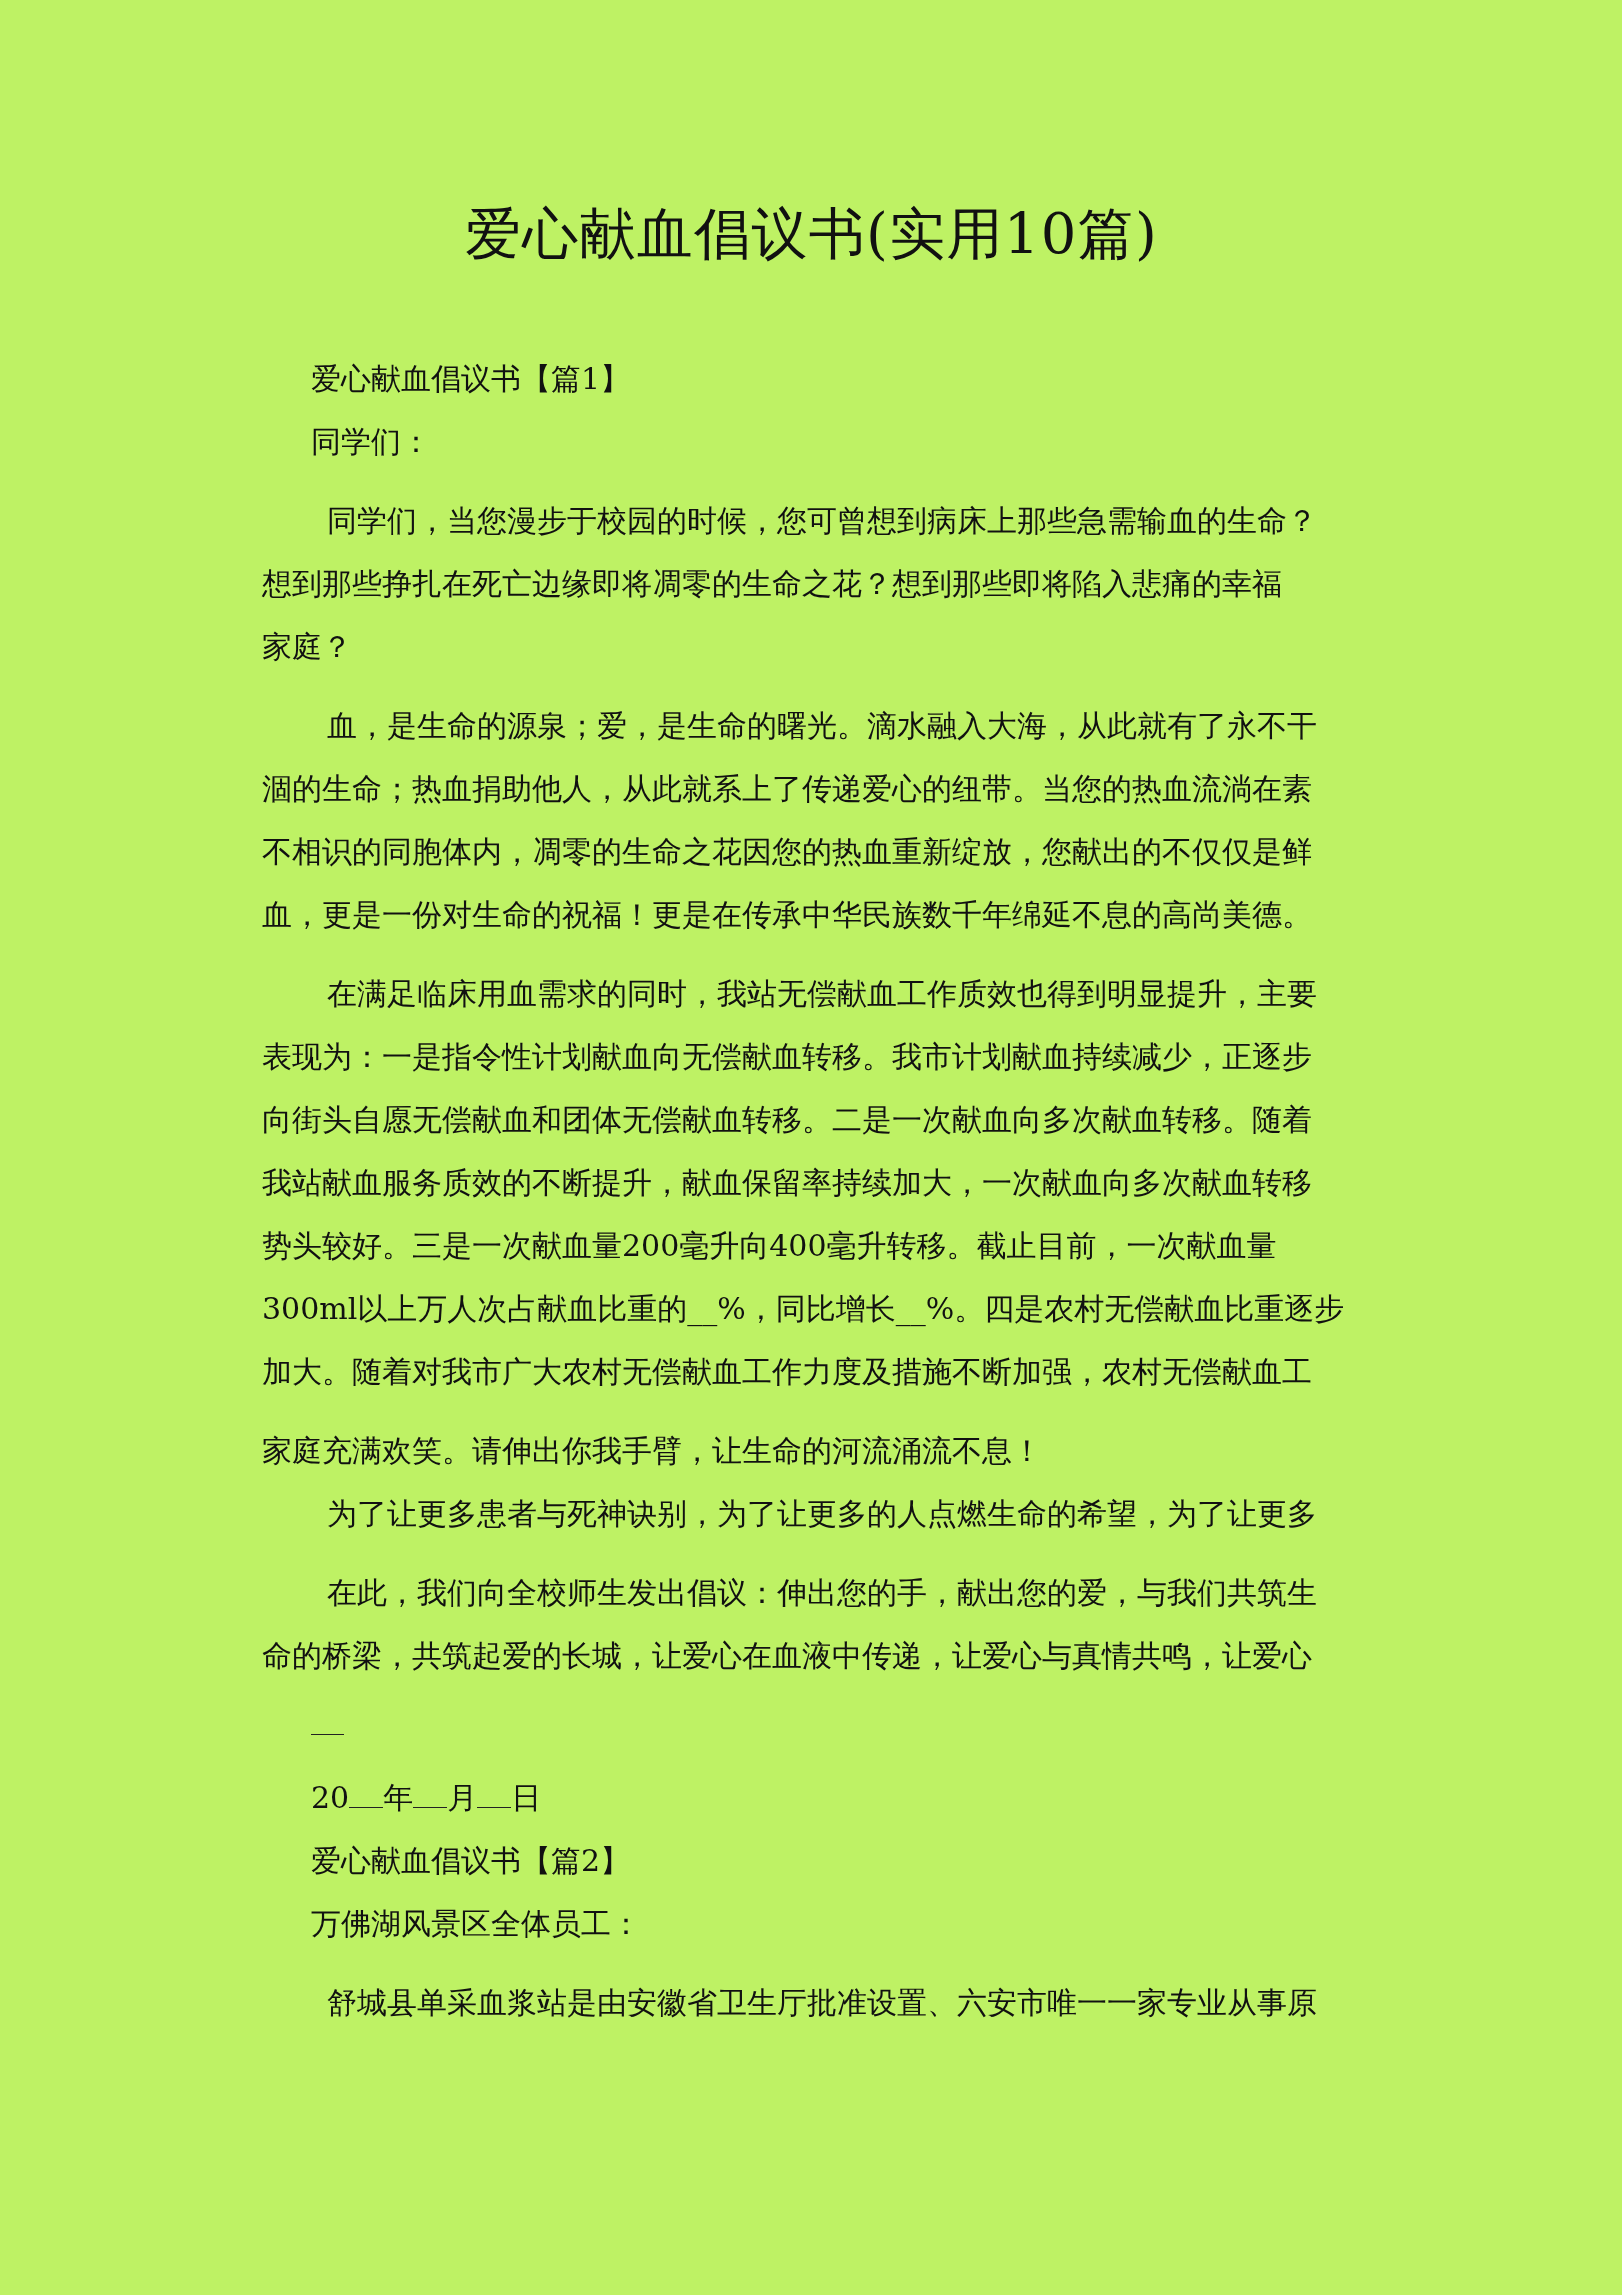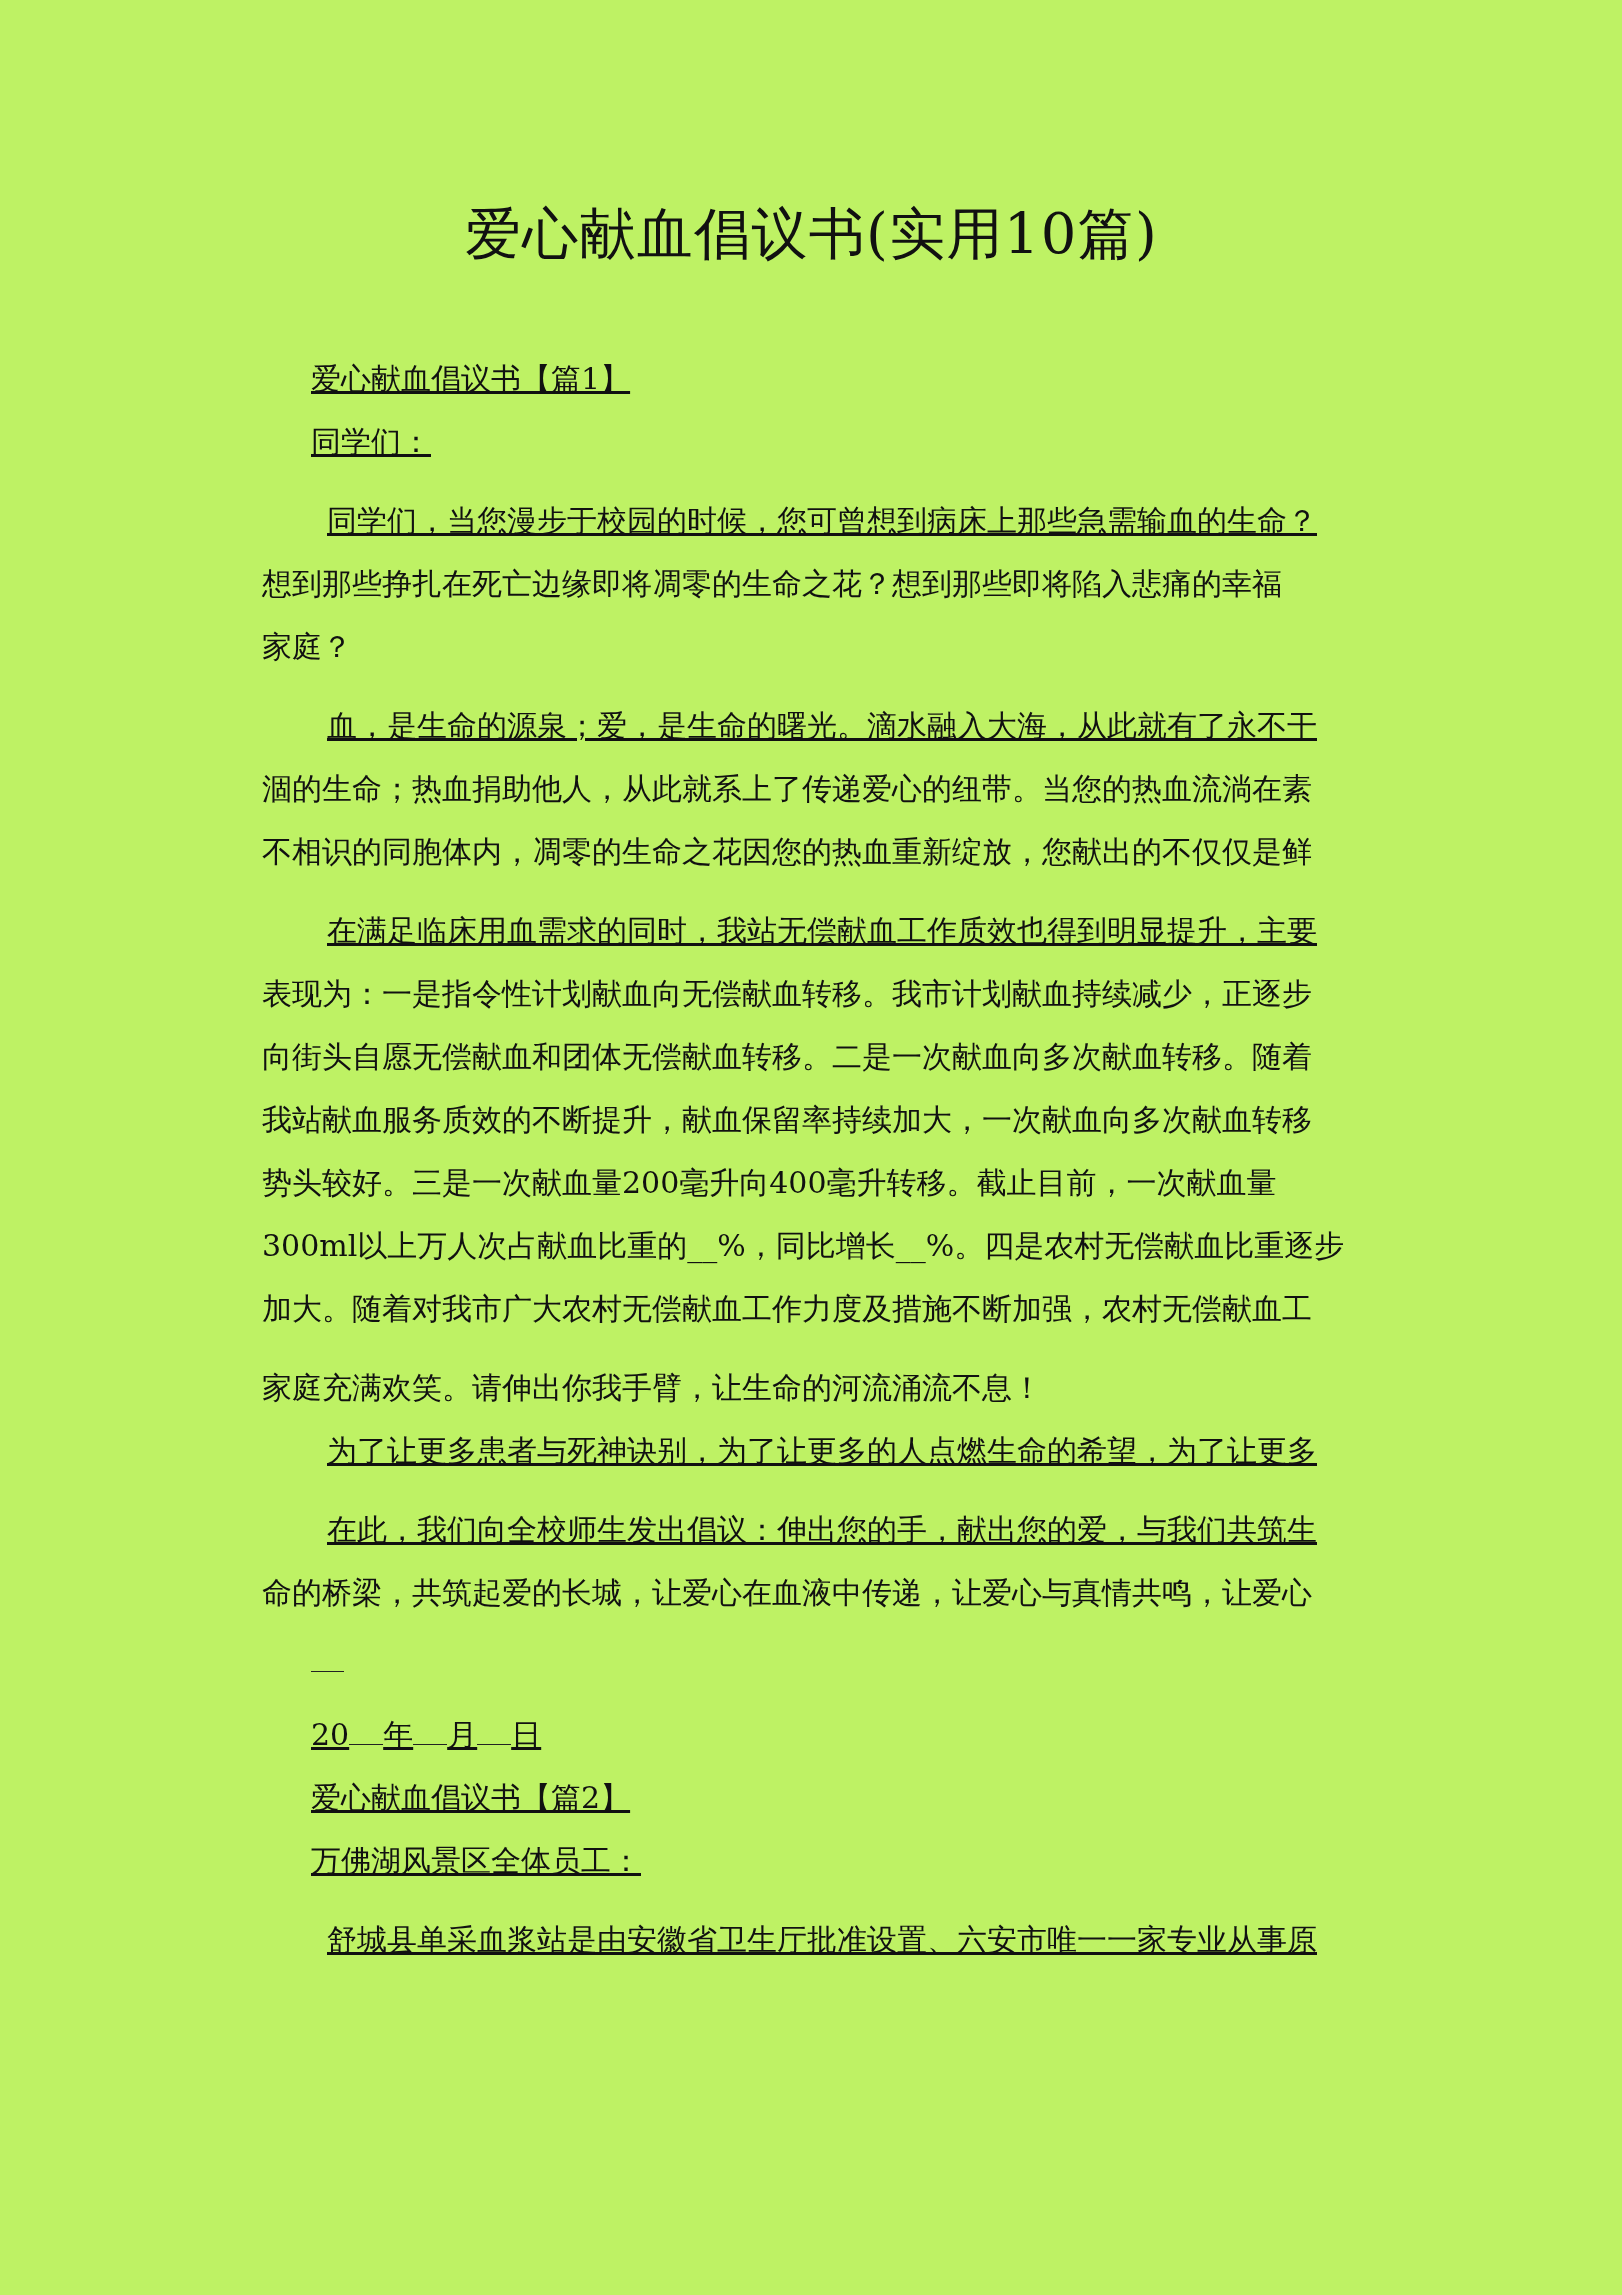--- a/index.html
+++ b/index.html
@@ -47,21 +47,20 @@
       display: block;
       white-space: nowrap;
       height: 63px;
       margin: 0;
     }
     .para {
       margin: 16px;
     }
     .indent {
       padding-left: 65px;
-      text-decoration: underline;
     }
     .dash-line {
       display: block;
       height: 63px;
       position: relative;
     }
     .dash-line span {
       position: absolute;
       left: 65px;
       top: 31px;
@@ -93,20 +92,21 @@
       <div class="para">
         <div class="line indent">同学们，当您漫步于校园的时候，您可曾想到病床上那些急需输血的生命？</div>
         <div class="line">想到那些挣扎在死亡边缘即将凋零的生命之花？想到那些即将陷入悲痛的幸福</div>
         <div class="line">家庭？</div>
       </div>
 
       <div class="para">
         <div class="line indent">血，是生命的源泉；爱，是生命的曙光。滴水融入大海，从此就有了永不干</div>
         <div class="line">涸的生命；热血捐助他人，从此就系上了传递爱心的纽带。当您的热血流淌在素</div>
         <div class="line">不相识的同胞体内，凋零的生命之花因您的热血重新绽放，您献出的不仅仅是鲜</div>
+        <div class="line">血，更是一份对生命的祝福！更是在传承中华民族数千年绵延不息的高尚美德。</div>
       </div>
 
       <div class="para">
         <div class="line indent">在满足临床用血需求的同时，我站无偿献血工作质效也得到明显提升，主要</div>
         <div class="line">表现为：一是指令性计划献血向无偿献血转移。我市计划献血持续减少，正逐步</div>
         <div class="line">向街头自愿无偿献血和团体无偿献血转移。二是一次献血向多次献血转移。随着</div>
         <div class="line">我站献血服务质效的不断提升，献血保留率持续加大，一次献血向多次献血转移</div>
         <div class="line">势头较好。三是一次献血量200毫升向400毫升转移。截止目前，一次献血量</div>
         <div class="line">300ml以上万人次占献血比重的__%，同比增长__%。四是农村无偿献血比重逐步</div>
         <div class="line">加大。随着对我市广大农村无偿献血工作力度及措施不断加强，农村无偿献血工</div>

